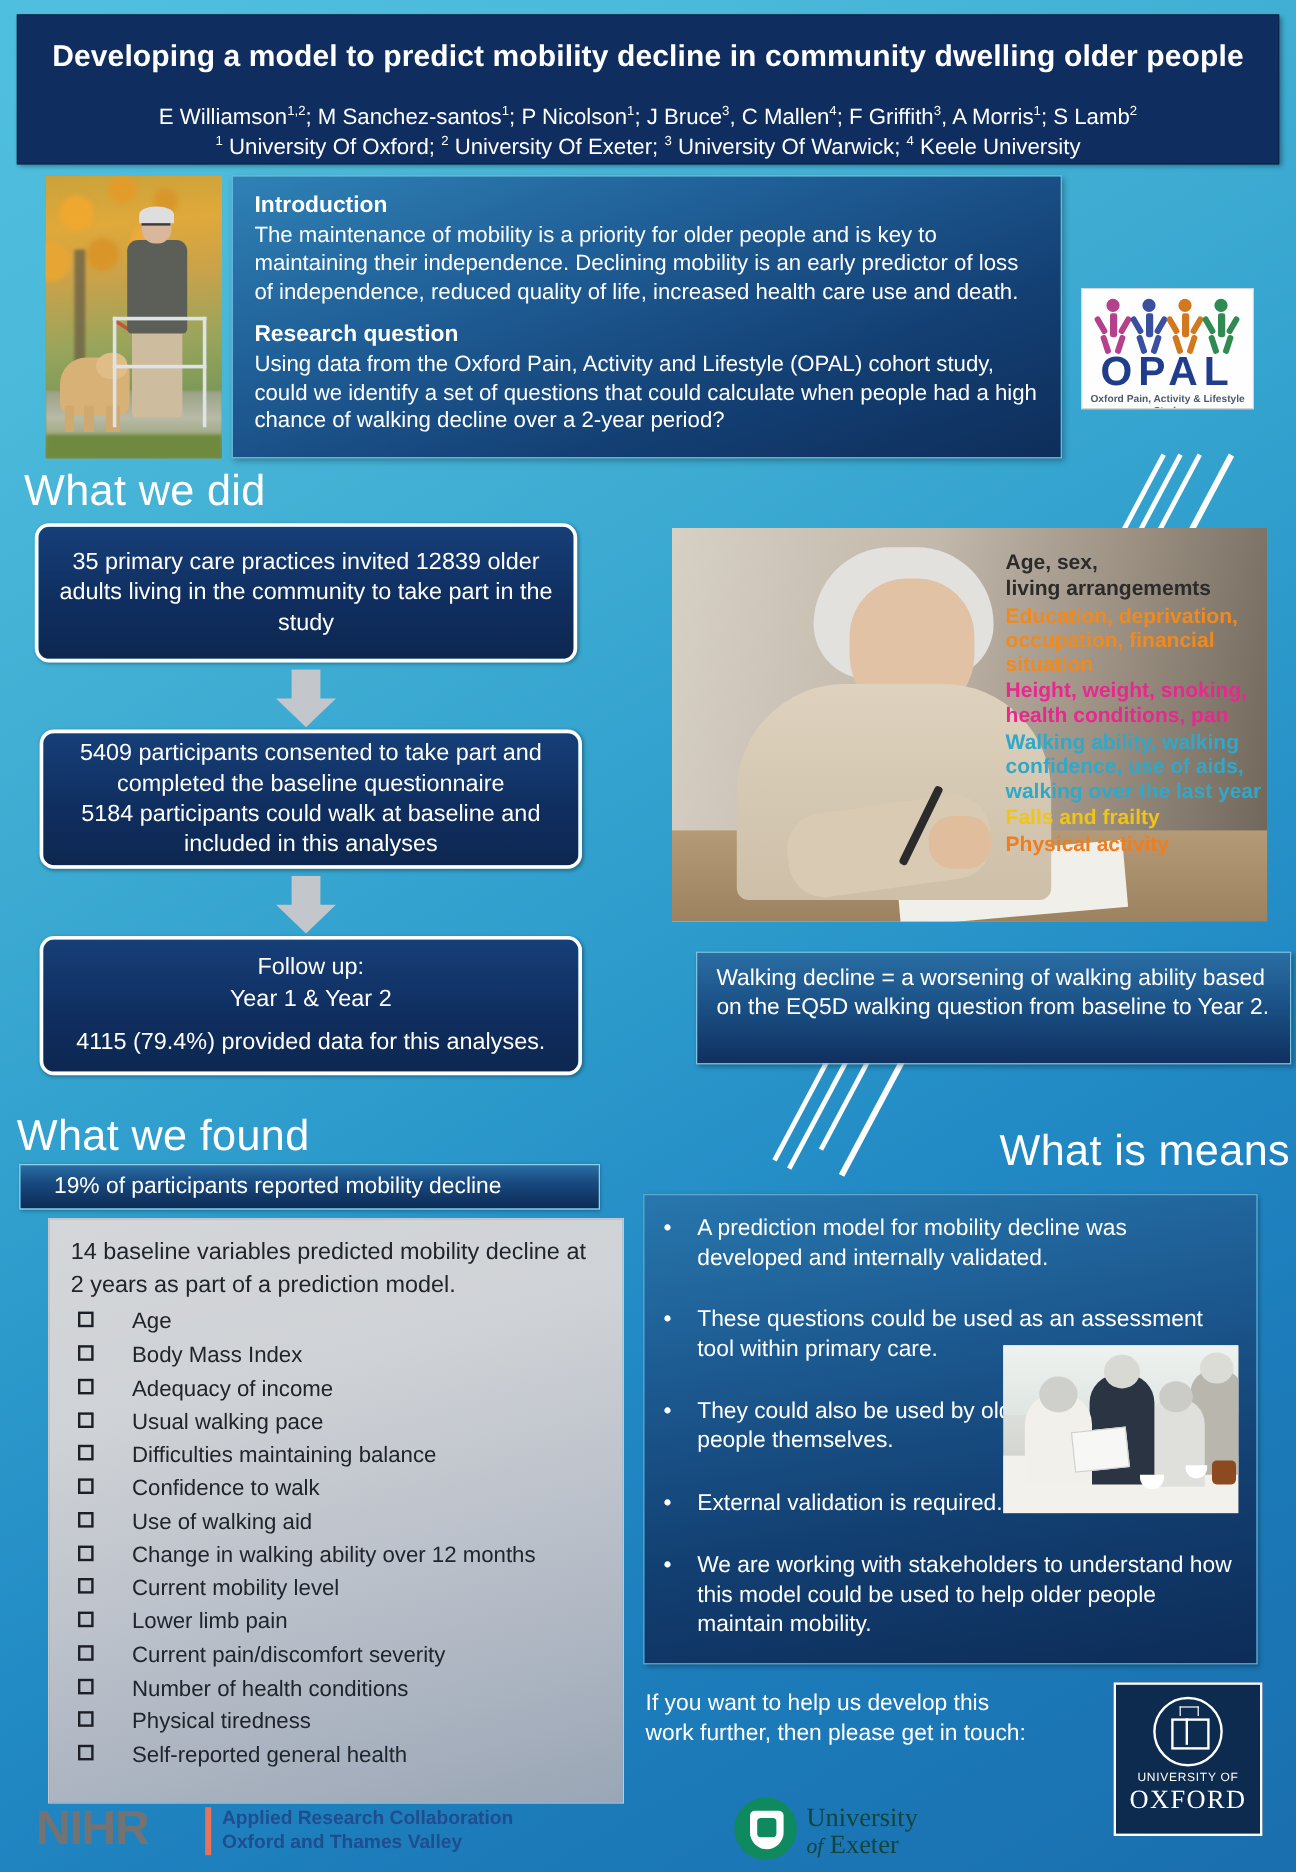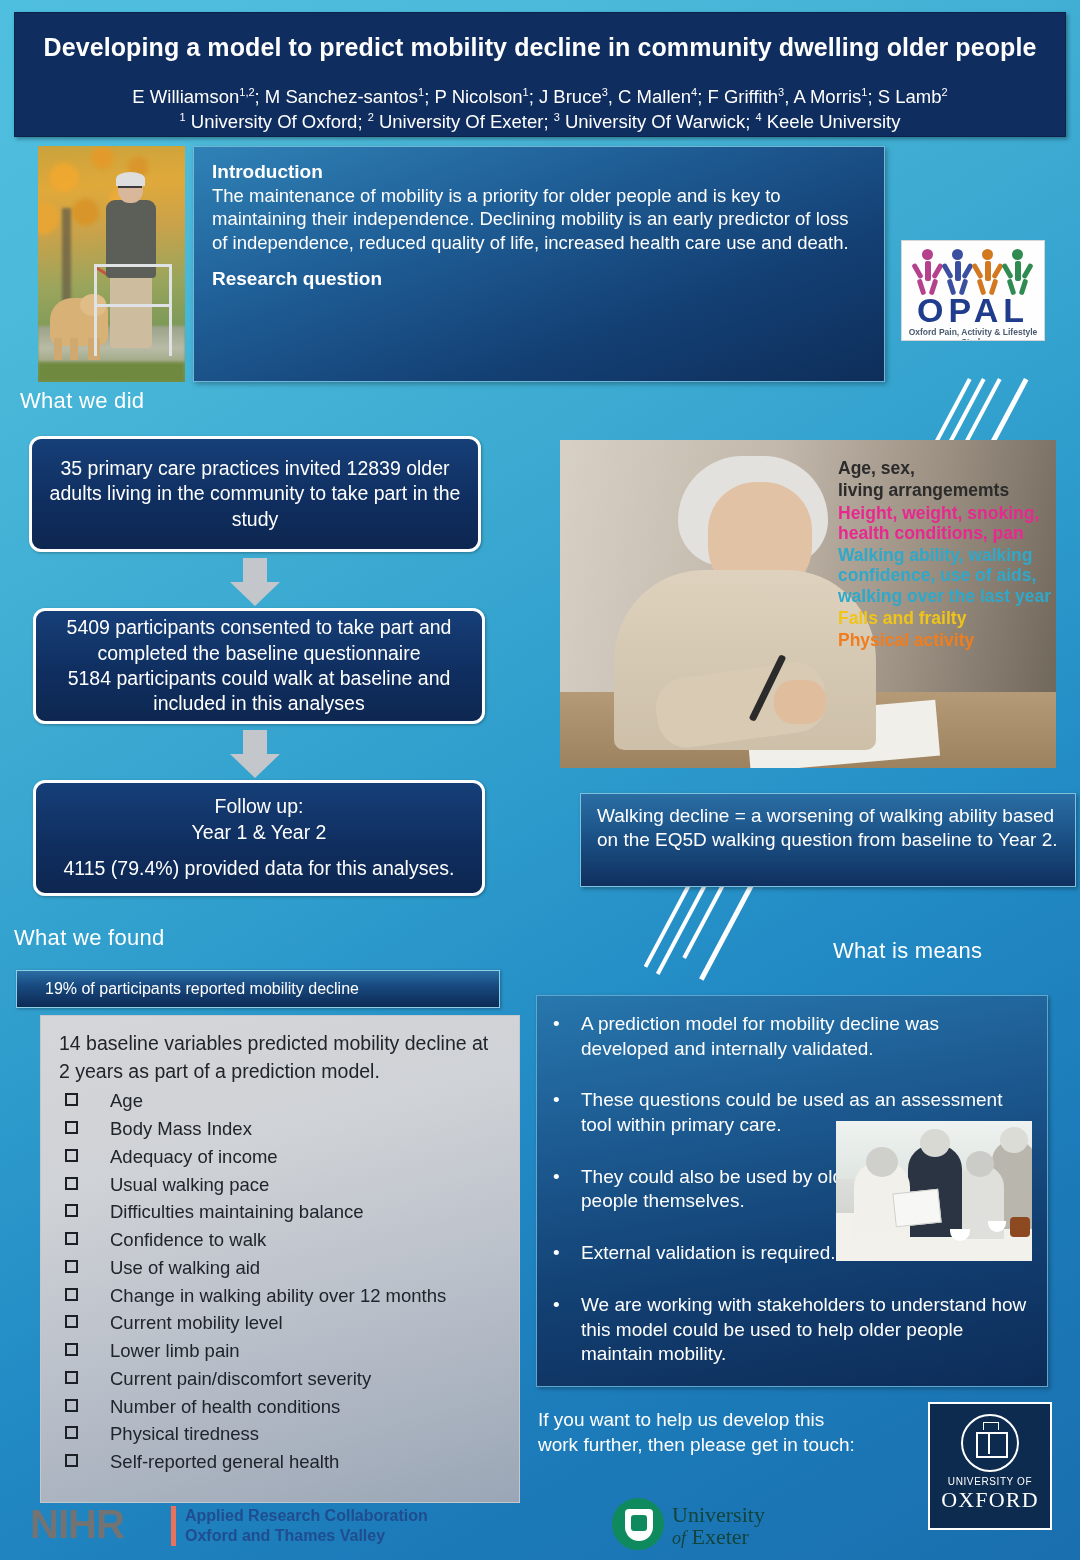--- a/index.html
+++ b/index.html
@@ -129,21 +129,21 @@
     font-family: "Liberation Sans", sans-serif; line-height: 1;
   }
   .opal-sub {
     position:absolute; left:0; top:86px; width:100%;
     text-align:center; font-size: 8.5px; font-weight: bold; color:#4a5a6e;
   }
 
   
   .sec-h {
     position:absolute; color:#ffffff; font-weight:400;
-    font-size: 22px; letter-spacing: .3px;
+    font-size: 36px; letter-spacing: .3px;
   }
   #h-did   { left: 20px;  top: 388px; }
   #h-found { left: 14px;  top: 925px; }
   #h-means { left: 833px; top: 938px; }
 
   
   .flow-box {
     position:absolute;
     background: linear-gradient(180deg,#163f78 0%, #0f2d5e 60%, #0d2750 100%);
     border: 3px solid #ffffff;
@@ -214,21 +214,21 @@
     padding: 10px 14px 8px 16px;
     margin-left: 20px;
   }
 
   
   .pct-banner {
     position:absolute; left: 16px; top: 970px;
     width: 484px; height: 38px;
     background: linear-gradient(180deg,#2a6ea4 0%, #184a80 40%, #0d2a55 100%);
     border: 1px solid #8fcfe6;
-    color:#ffffff; font-size: 16px; font-weight: 300;
+    color:#ffffff; font-size: 19px; font-weight: 300;
     display:flex; align-items:center; padding-left: 28px;
     box-shadow: 1px 1px 3px rgba(0,0,0,.3);
   }
 
   
   .var-box {
     position:absolute; left: 20px; top: 1015px;
     width: 480px; height: 488px;
     background: linear-gradient(165deg,#d4d6d9 0%, #cfd2d6 30%, #b9bfc9 62%, #9aa6b6 100%);
     border: 1px solid #c4c8cc;
@@ -401,20 +401,21 @@
     <i style="left:0;top:0;width:78px;height:3px;"></i>
     <i style="left:0;top:40px;width:78px;height:3px;"></i>
   </div>
 </div>
 
 <div class="intro-box">
   <h3>Introduction</h3>
   <p>The maintenance of mobility is a priority for older people and is key to maintaining their independence. Declining mobility is an early predictor of loss of independence, reduced quality of life, increased health care use and death.</p>
   <div class="gap"></div>
   <h3>Research question</h3>
+  <p>Using data from the Oxford Pain, Activity and Lifestyle (OPAL) cohort study, could we identify a set of questions that could calculate when people had a high chance of walking decline over a 2-year period?</p>
 </div>
 
 <div class="opal-logo">
   <div class="opal-people" id="opal-figs">
       <b style="left: 10px; top: 2px; background: rgb(181, 64, 140);"></b>
       <i style="left: 13px; top: 14px; width: 6px; height: 20px; background: rgb(181, 64, 140);"></i>
       <i style="left: 3px; top: 16px; width: 5px; height: 16px; background: rgb(181, 64, 140); transform: rotate(-30deg);"></i>
       <i style="left: 23px; top: 16px; width: 5px; height: 16px; background: rgb(181, 64, 140); transform: rotate(30deg);"></i>
       <i style="left: 7px; top: 32px; width: 5px; height: 16px; background: rgb(181, 64, 140); transform: rotate(-18deg);"></i>
       <i style="left: 19px; top: 32px; width: 5px; height: 16px; background: rgb(181, 64, 140); transform: rotate(18deg);"></i>
@@ -491,20 +492,21 @@
   <div class="vp-hair"></div>
   <div class="vp-face"></div>
   <div class="vp-sweater"></div>
   <div class="vp-arm"></div>
   <div class="vp-pen"></div>
   <div class="vp-hand"></div>
 </div>
 <div class="var-overlay" id="var-overlay">
     <div style="color: rgb(43, 43, 43);">Age, sex,</div>
     <div style="color: rgb(43, 43, 43);">living arrangememts</div>
+    <div style="color: rgb(240, 138, 30);">Education, deprivation, occupation, financial situation</div>
     <div style="color: rgb(232, 40, 143);">Height, weight, snoking, health conditions, pan</div>
     <div style="color: rgb(47, 168, 201);">Walking ability, walking confidence, use of aids, walking over the last year</div>
     <div style="color: rgb(240, 196, 25);">Falls and frailty</div>
     <div style="color: rgb(240, 125, 30);">Physical activity</div>
   </div>
 
 <div class="def-box">Walking decline = a worsening of walking ability based on the EQ5D walking question from baseline to Year 2.</div>
 
 <div class="pct-banner">19% of participants reported mobility decline</div>
 

